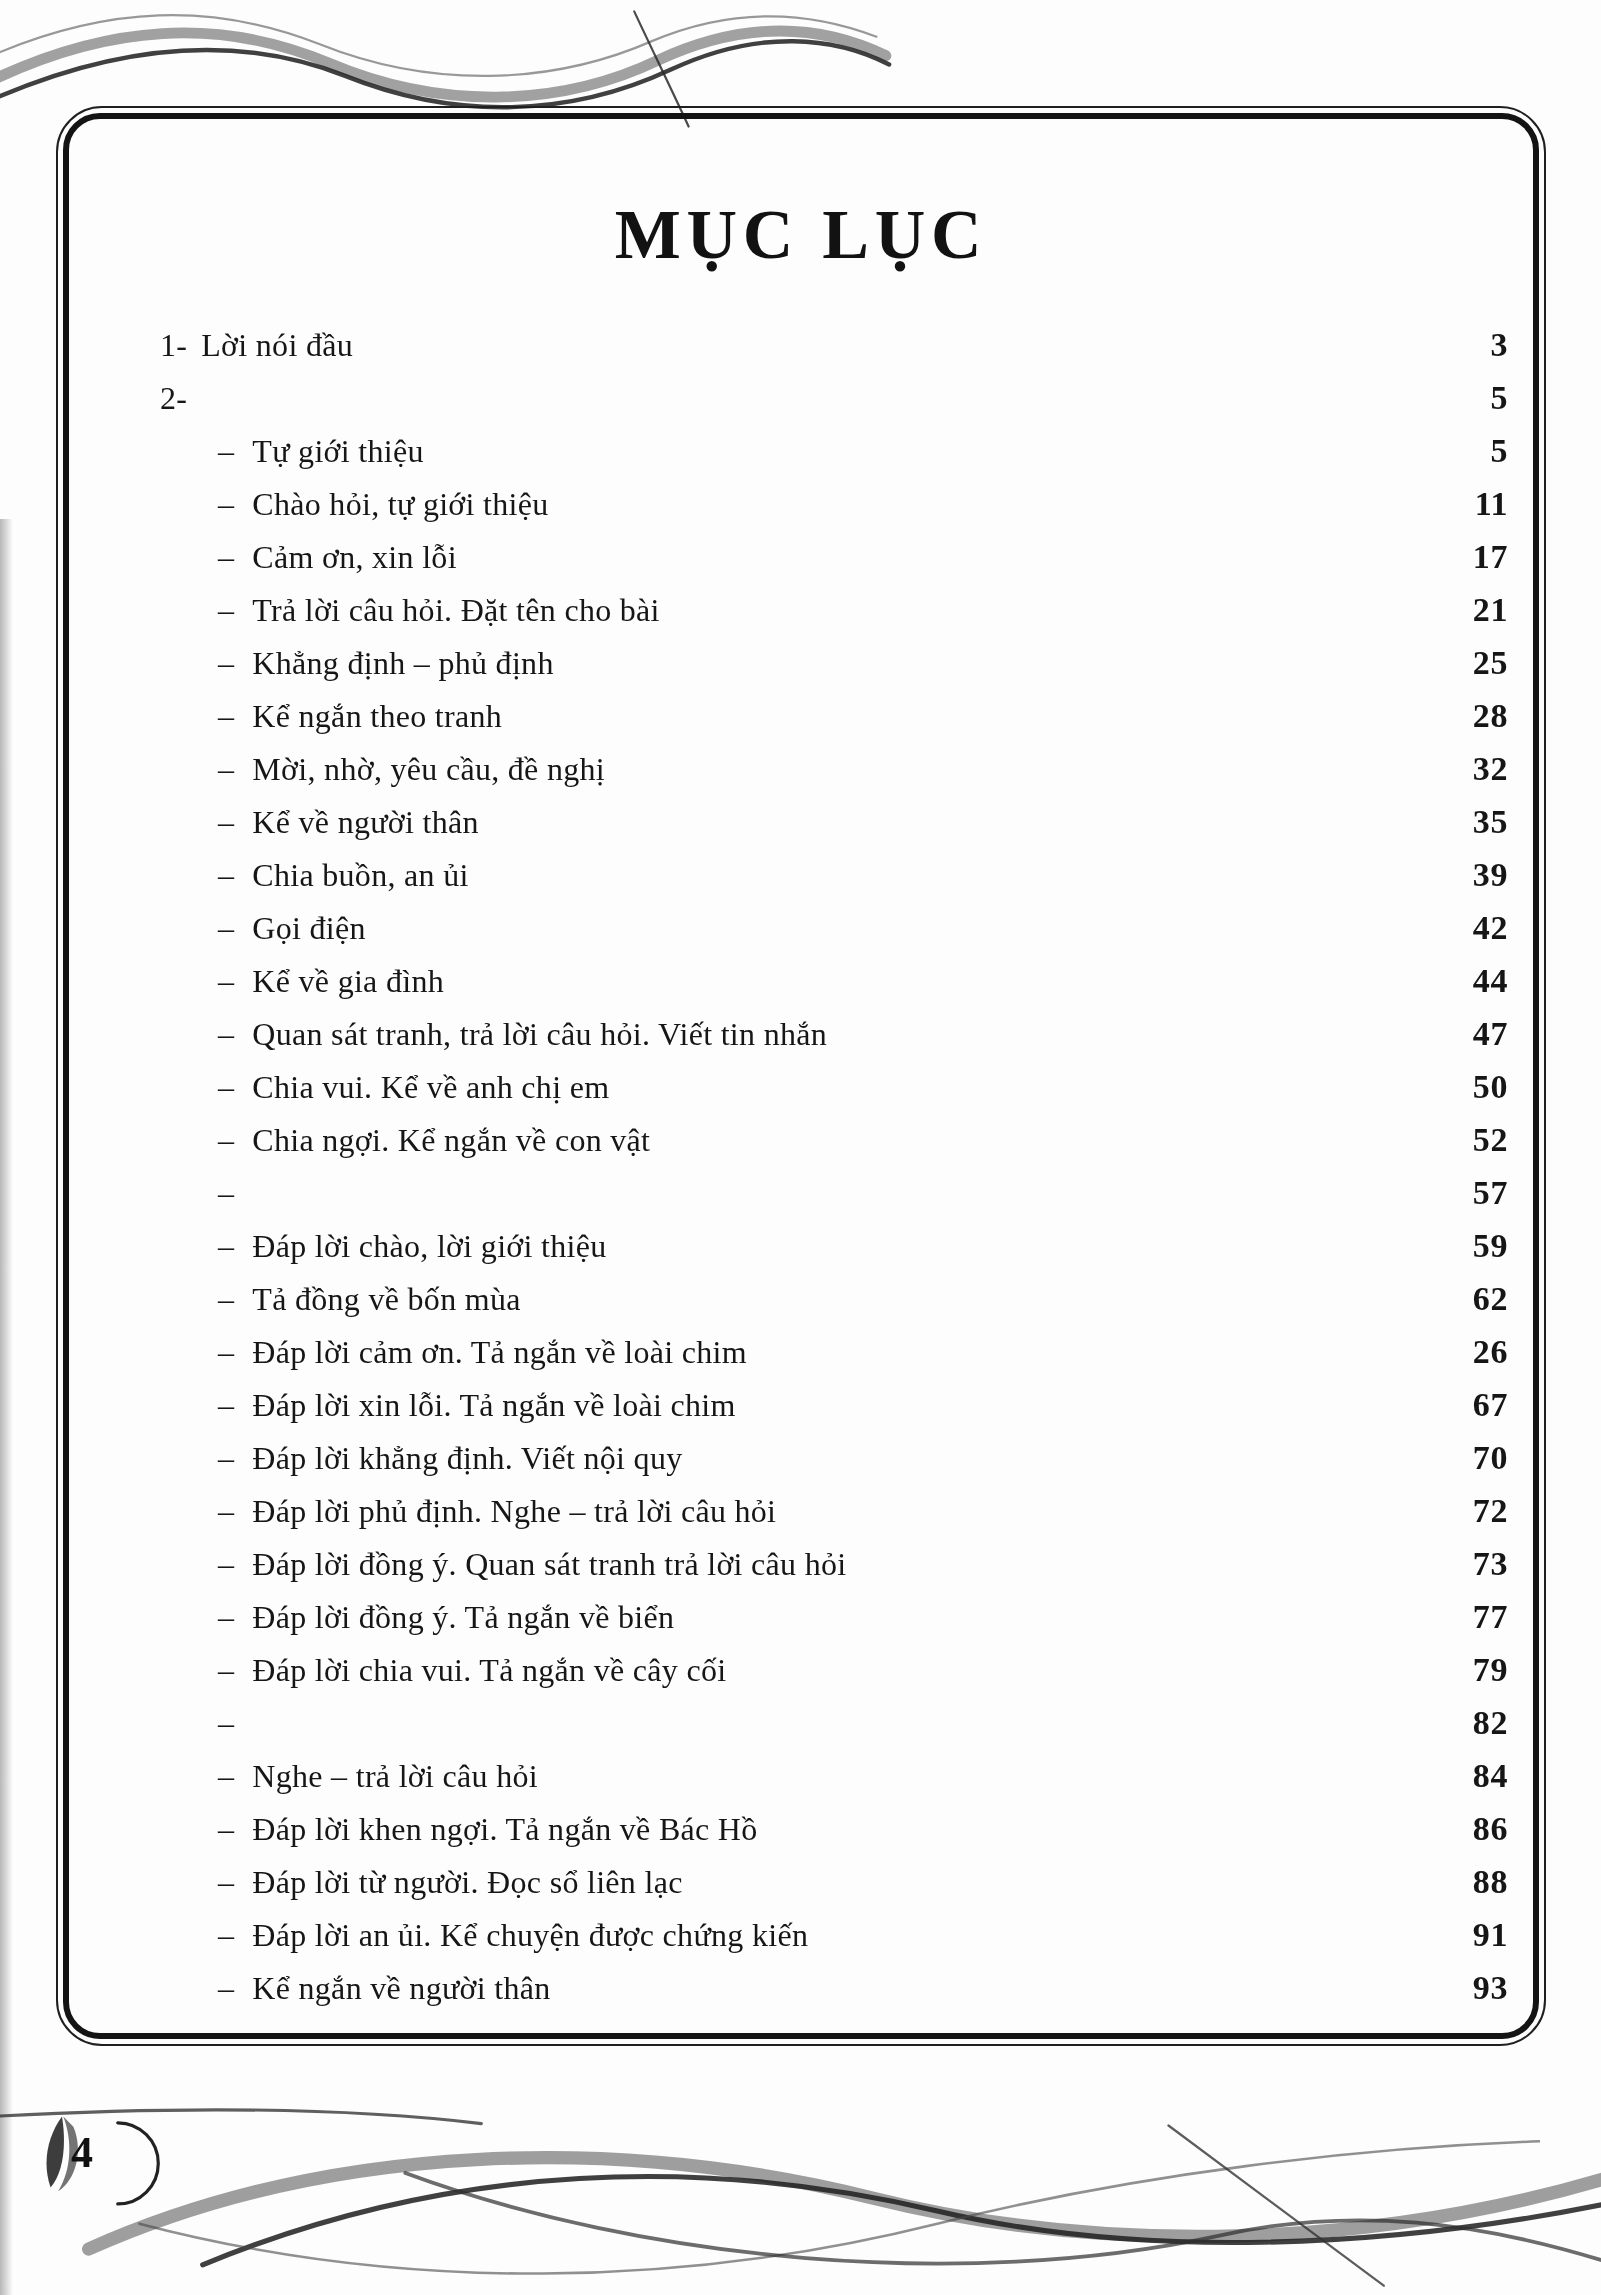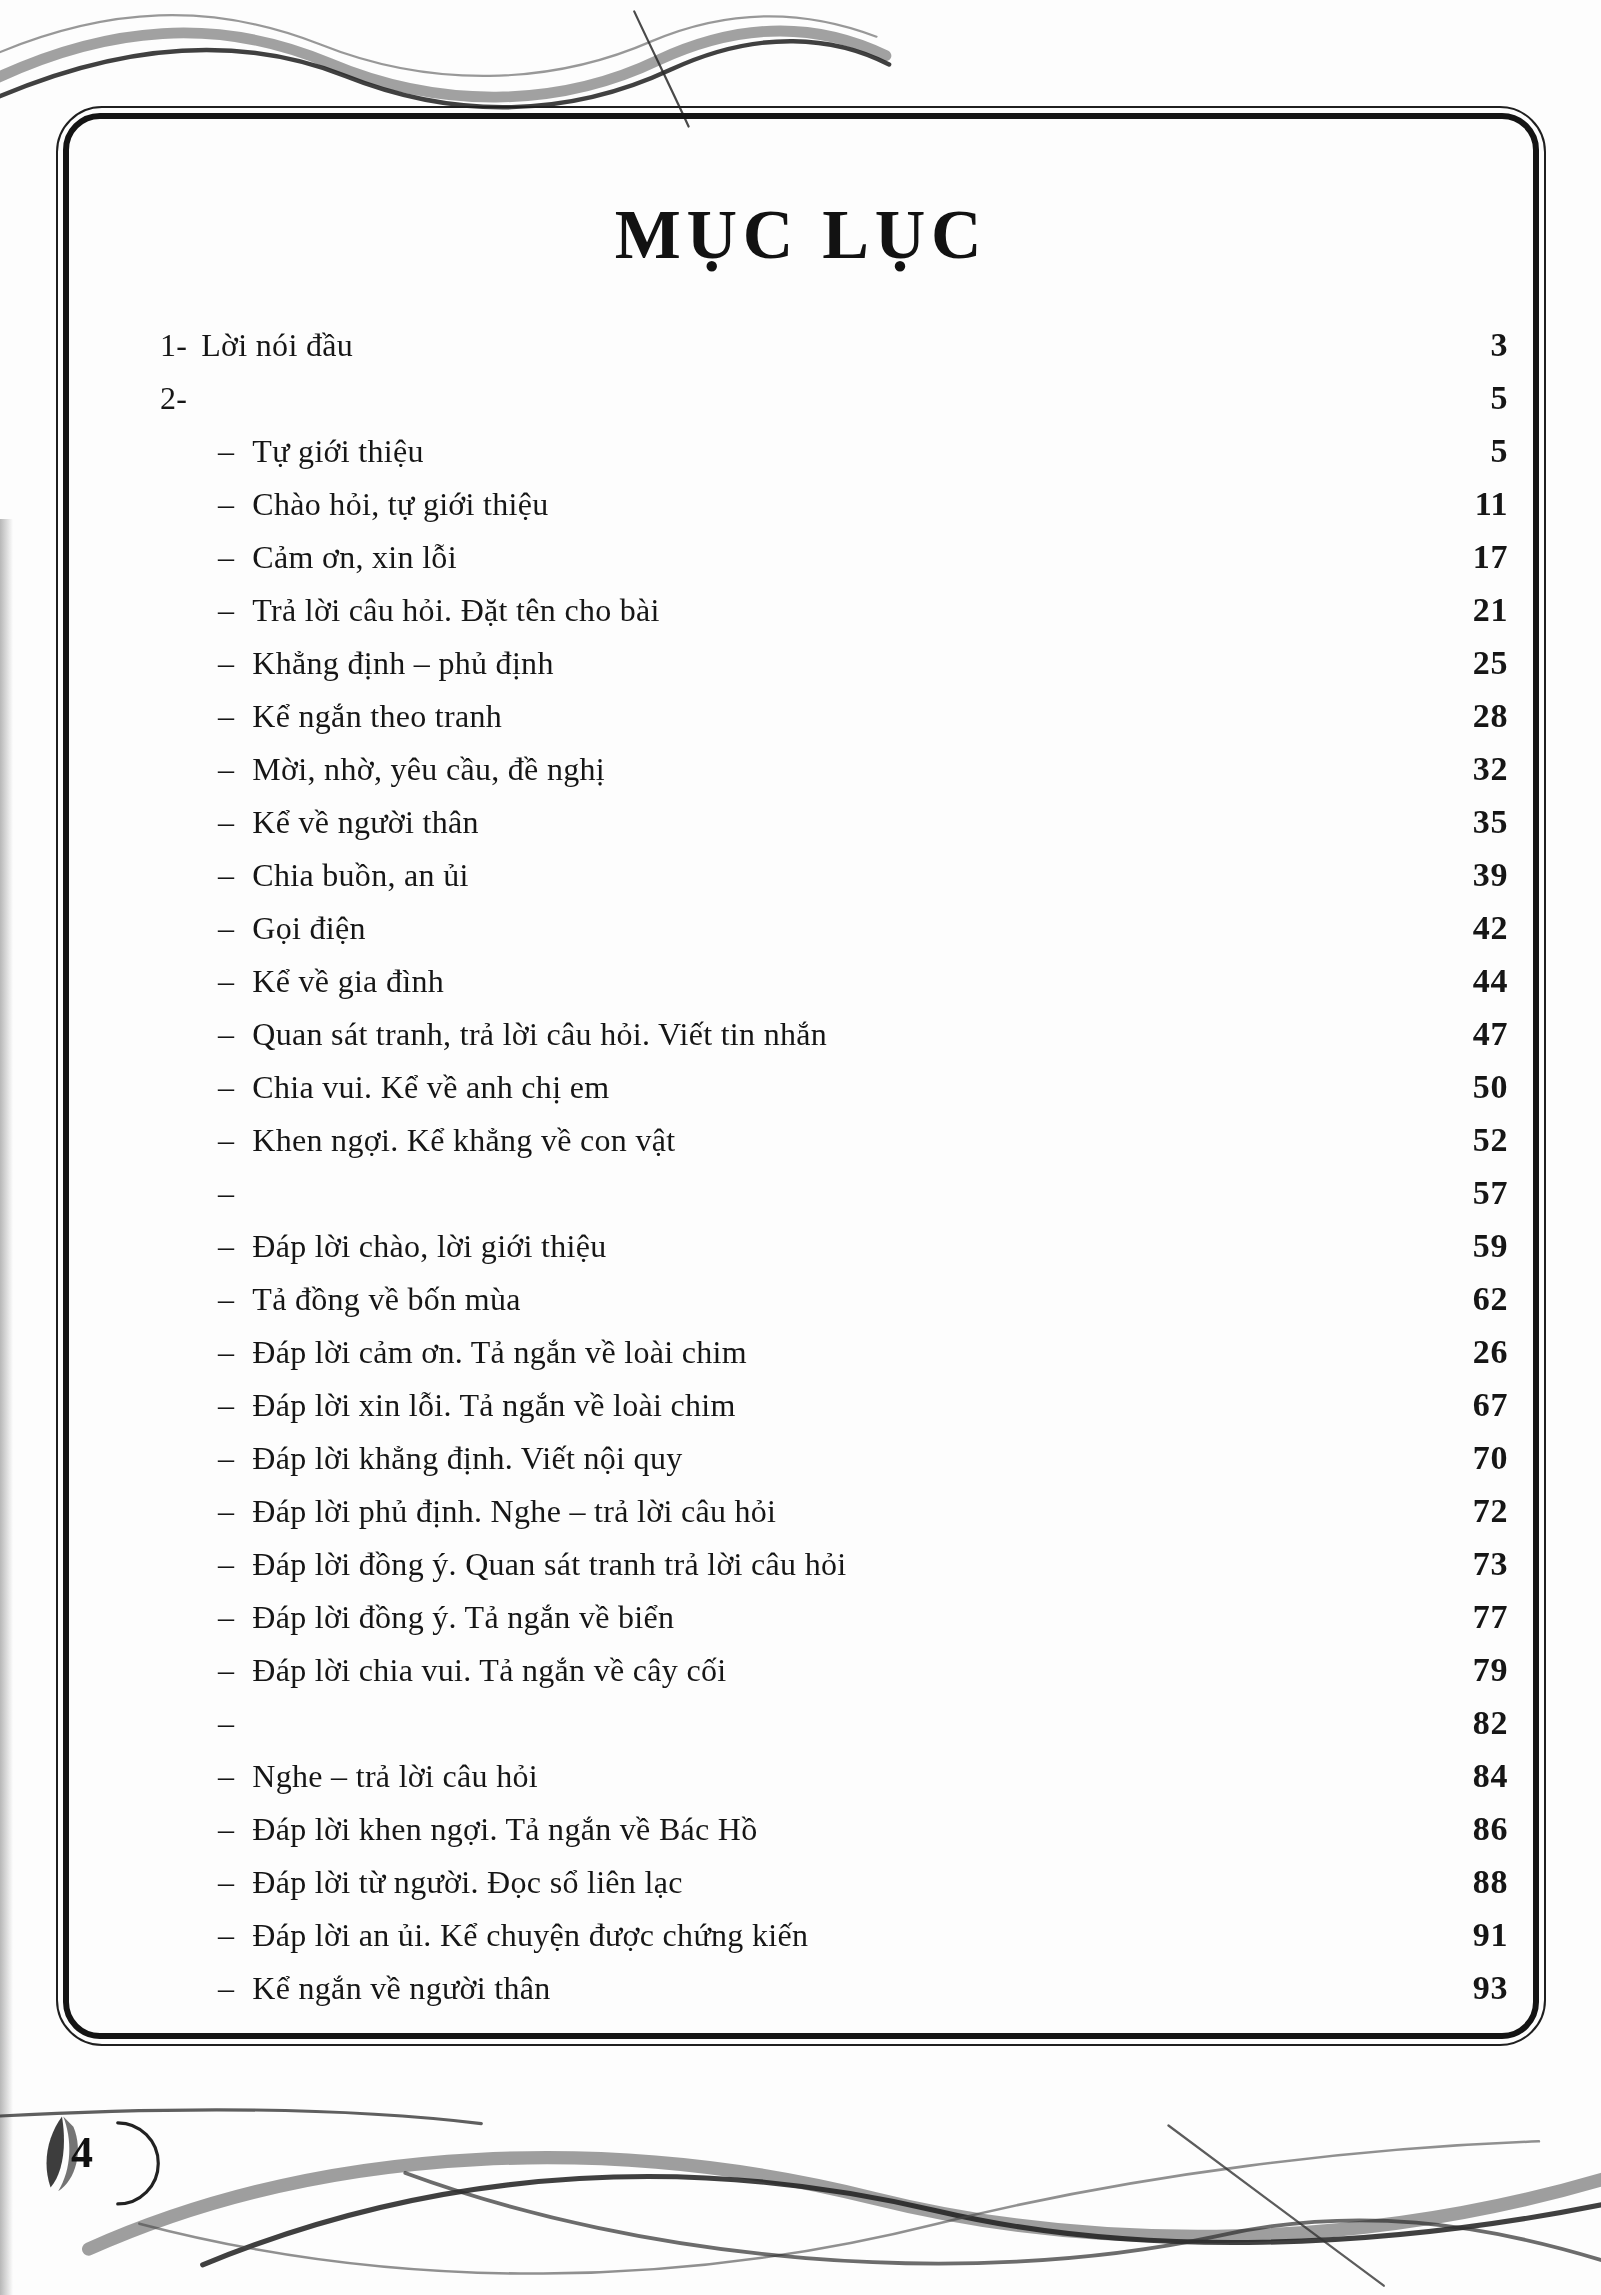--- a/index.html
+++ b/index.html
@@ -170,21 +170,21 @@
       </div>
 
       <div class="toc-row level-1">
         <span class="prefix">–</span>
         <span class="label">Chia vui. Kể về anh chị em</span>
         <span class="pagenum">50</span>
       </div>
 
       <div class="toc-row level-1">
         <span class="prefix">–</span>
-        <span class="label">Khen ngợi. Kể khẳng về con vật</span>
+        <span class="label">Chia ngợi. Kể ngắn về con vật</span>
         <span class="pagenum">52</span>
       </div>
 
       <div class="toc-row level-1">
         <span class="prefix">–</span>
         <span class="pagenum">57</span>
       </div>
 
       <div class="toc-row level-1">
         <span class="prefix">–</span>

